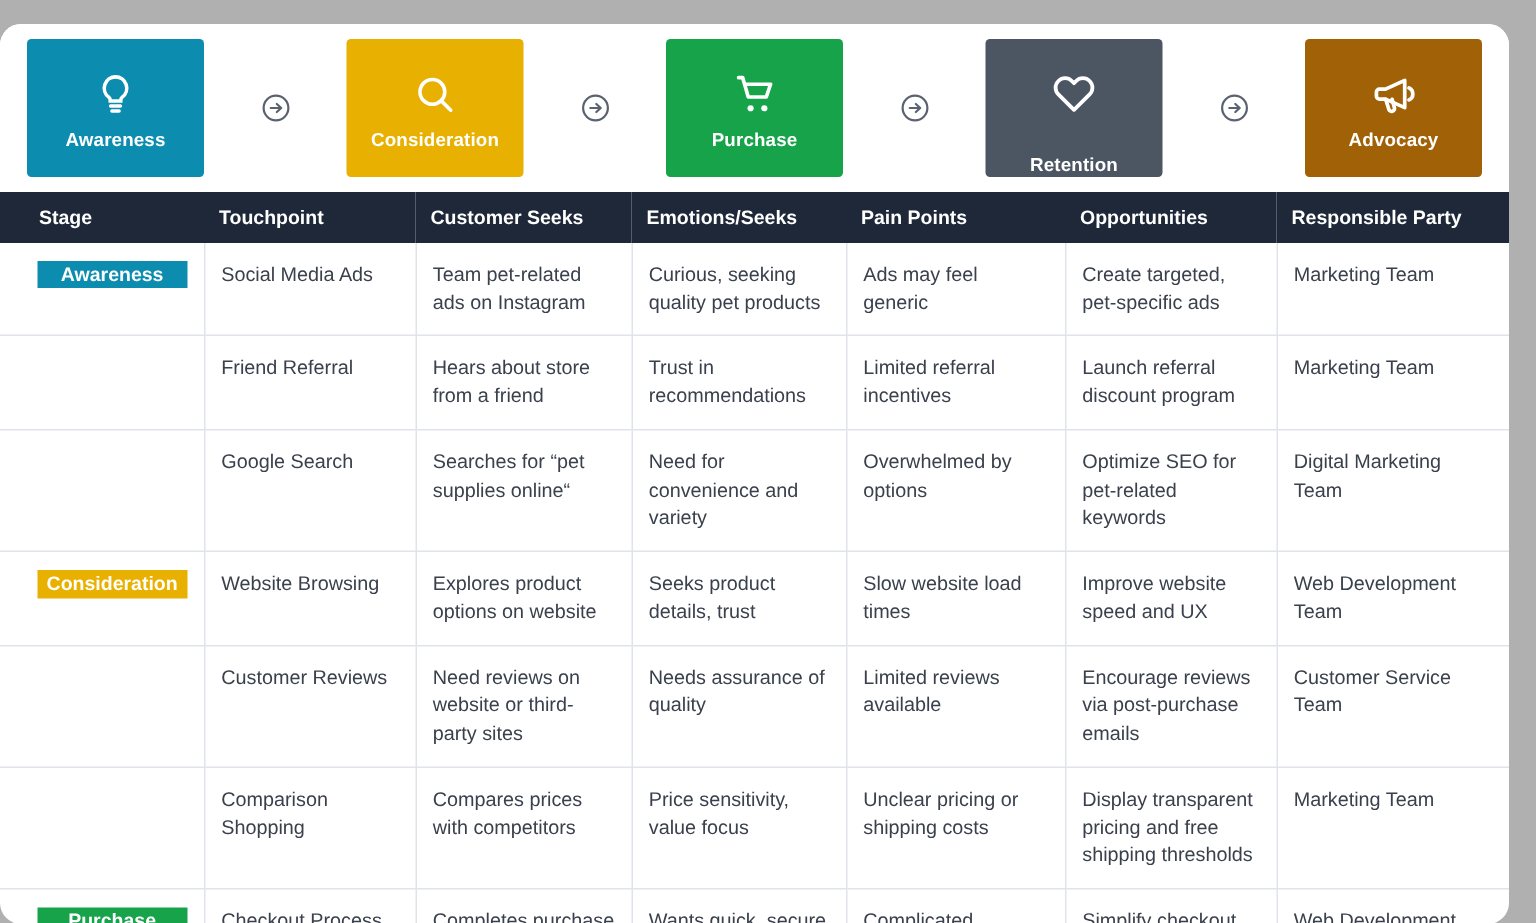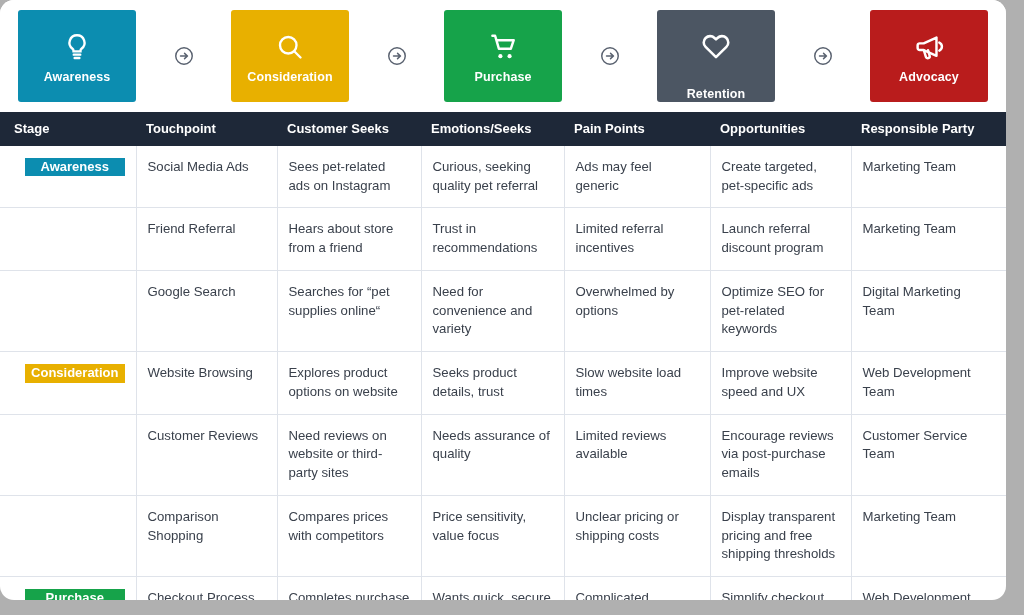--- a/index.html
+++ b/index.html
@@ -7,21 +7,21 @@
   html, body {
     width: 1024px;
     height: 615px;
     overflow: hidden;
     background: #b0b0b0;
     font-family: "Liberation Sans", sans-serif;
   }
 
   #card {
     position: absolute;
-    left: 0; top: 0;
+    left: 0; top: 16px;
     width: 1006px;
     height: 600px;
     background: #ffffff;
     border-radius: 14px;
     overflow: hidden;
   }
 
   
   #stage-strip {
     height: 112px;
@@ -91,21 +91,21 @@
   #journey-table thead th {
     background: #1e2838;
     color: #ffffff;
     font-size: 13px;
     font-weight: bold;
     text-align: left;
     padding: 9px 10px 10px 10px;
     vertical-align: middle;
     white-space: nowrap;
   }
-  #journey-table thead th.stage-head { padding-left: 14px; }
+  #journey-table thead th.stage-head { padding-left: 26px; }
 
   #journey-table tbody td {
     border-bottom: 1px solid #dfe3ea;
     border-right: 1px solid #dfe3ea;
     padding: 12px 11px 12px 11px;
     vertical-align: top;
     color: #3a414c;
     line-height: 1.42;
   }
   #journey-table tbody td:last-child { border-right: none; }
@@ -188,21 +188,21 @@
           </svg>
         </div>
         <div class="stage-label">Retention</div>
       </div>
       <div class="connector">
         <svg width="22" height="22" viewBox="0 0 24 24" fill="none" stroke="currentColor" stroke-width="1.6" stroke-linecap="round" stroke-linejoin="round">
           <circle cx="12" cy="12" r="9"></circle>
           <path d="M8.2 12h7.4M12.6 9.1 15.8 12l-3.2 2.9"></path>
         </svg>
       </div>
-      <div class="stage-card" style="background: #b91c1c;">
+      <div class="stage-card" style="background: #a16207;">
         <div class="stage-icon">
           <svg width="31" height="32" viewBox="0 0 24 24" fill="none" stroke="#fff" stroke-width="1.9" stroke-linecap="round" stroke-linejoin="round">
             <path d="M4.4 9.2h3.1l9.9-4.5v14.1L7.5 14.4H4.4a1.6 1.6 0 0 1-1.6-1.6v-2a1.6 1.6 0 0 1 1.6-1.6z"></path>
             <path d="M7.6 14.5l1.6 5.1a1.5 1.5 0 0 0 2.9-.8l-1.2-4.3"></path>
             <path d="M19.6 8.6a3.4 3.4 0 0 1 0 6.2"></path>
           </svg>
         </div>
         <div class="stage-label">Advocacy</div>
       </div>
     </div>
@@ -227,22 +227,22 @@
           <th>Opportunities</th>
           <th>Responsible Party</th>
         </tr>
     </thead>
     <tbody>
         <tr>
           <td class="stage-cell">
             <div class="stage-badge" style="background: rgb(12, 141, 176);">Awareness</div>
           </td>
           <td>Social Media Ads</td>
-          <td>Sees pet-related ads on Instagram</td>
-          <td>Curious, seeking quality pet referral</td>
+          <td>Team pet-related ads on Instagram</td>
+          <td>Curious, seeking quality pet products</td>
           <td>Ads may feel generic</td>
           <td>Create targeted, pet-specific ads</td>
           <td>Marketing Team</td>
         </tr>
         <tr>
           <td class="stage-cell">
             <div class="stage-badge empty"></div>
           </td>
           <td>Friend Referral</td>
           <td>Hears about store from a friend</td>

